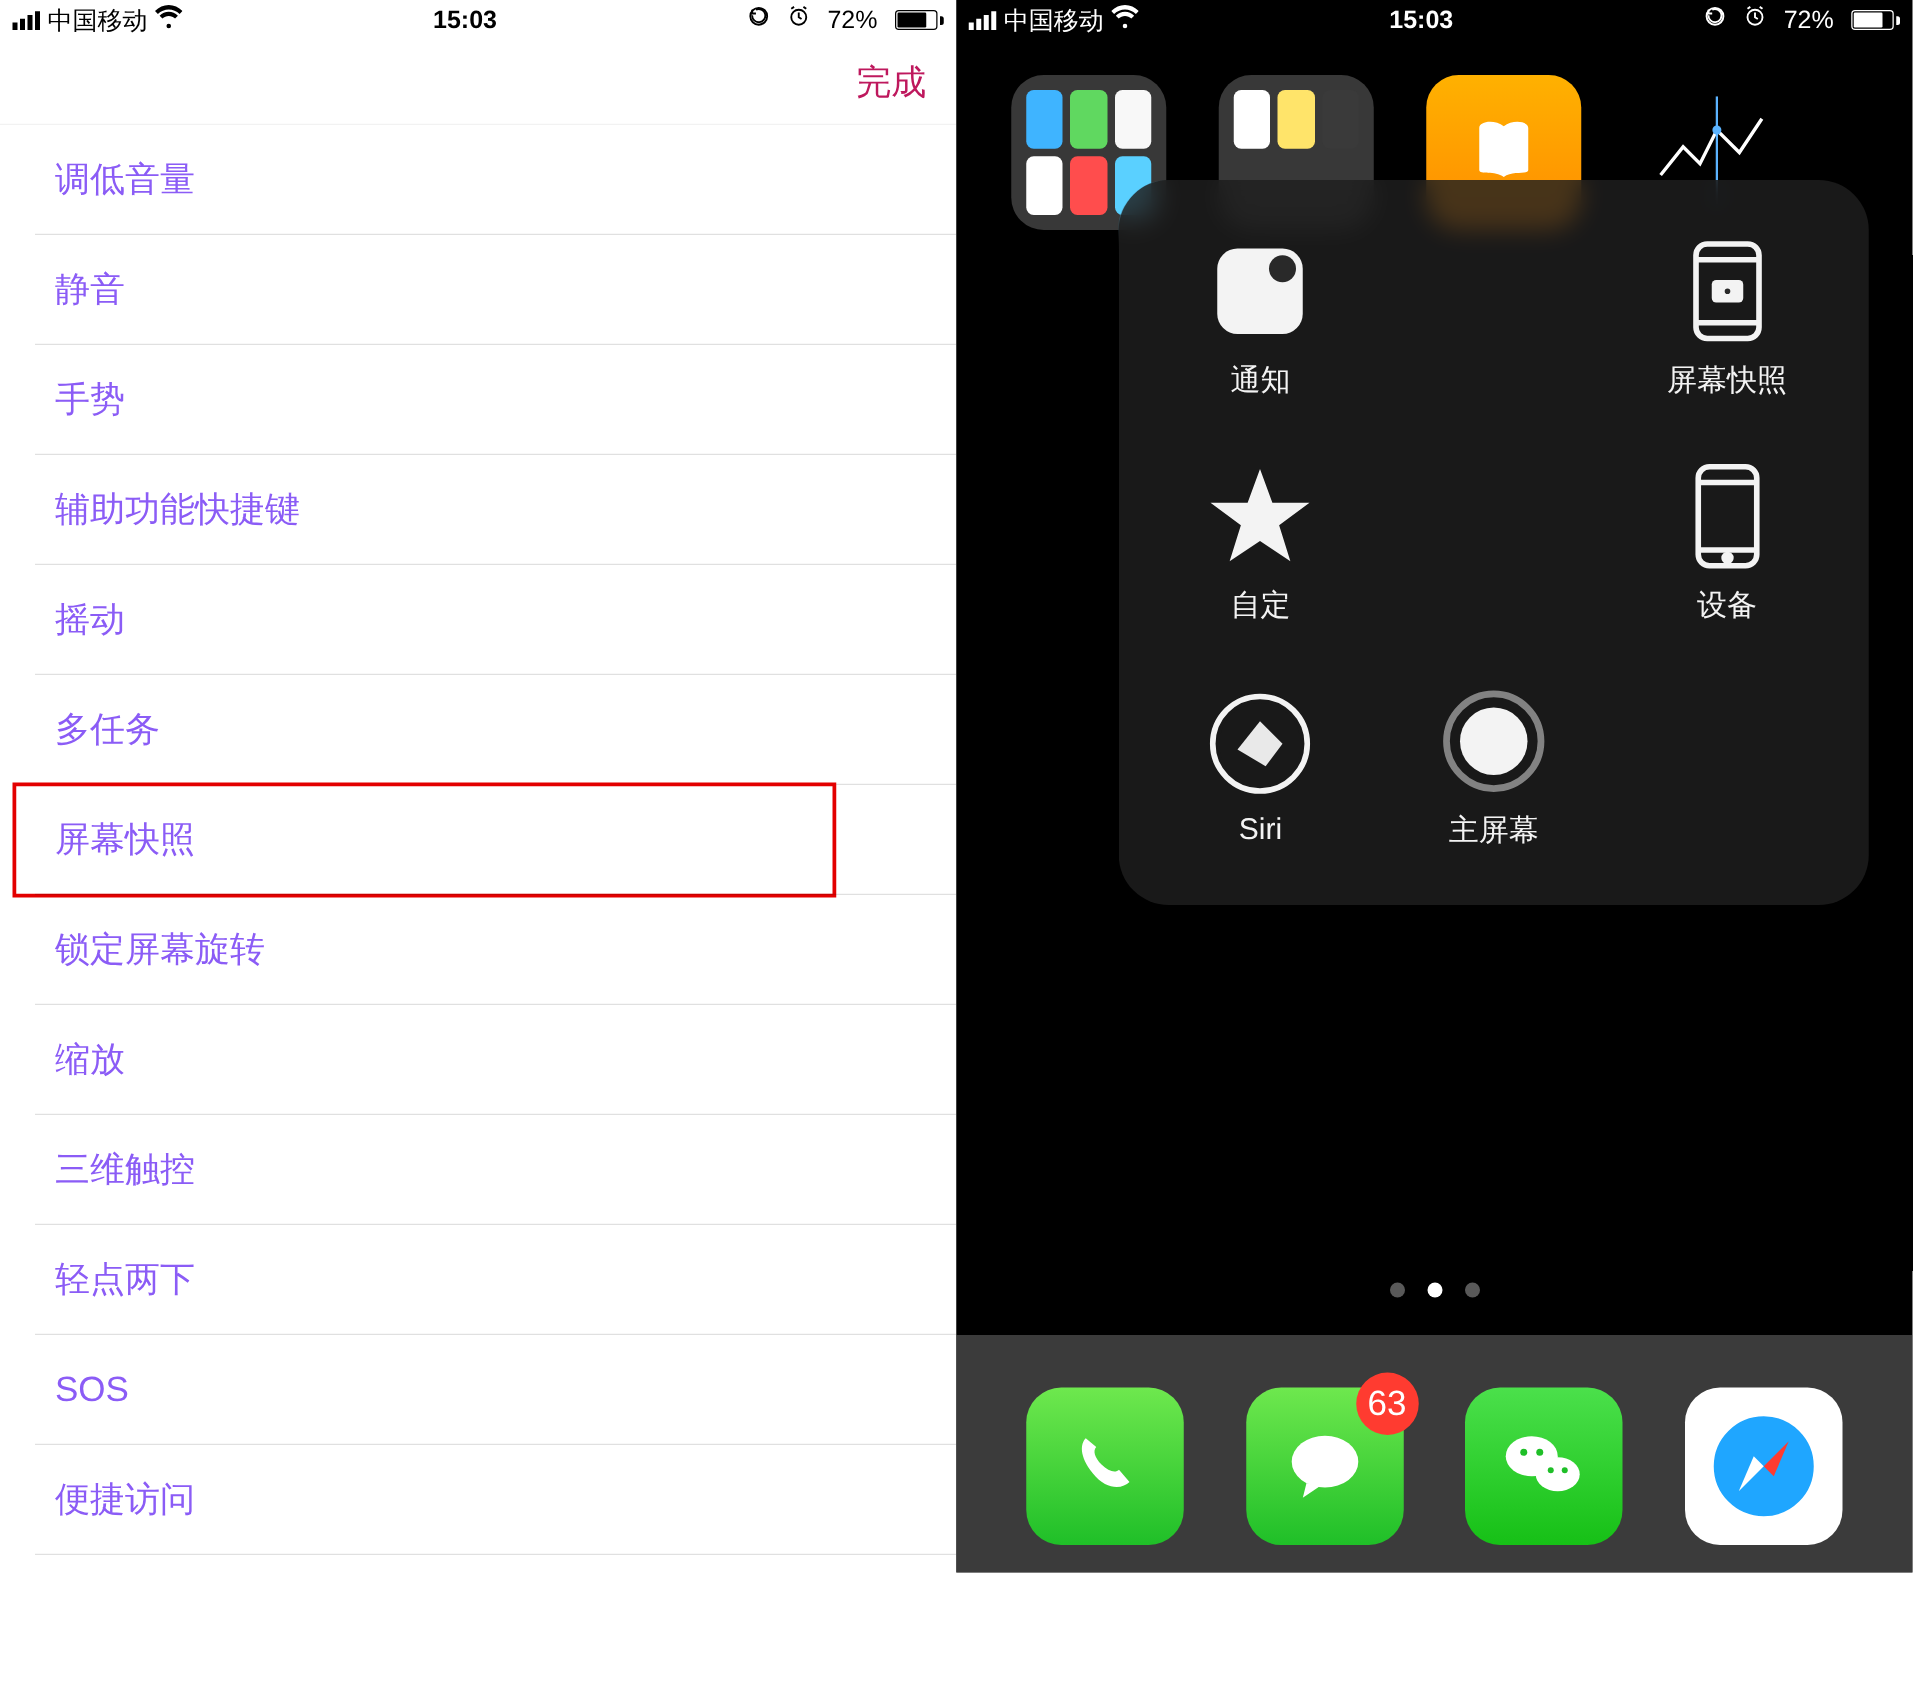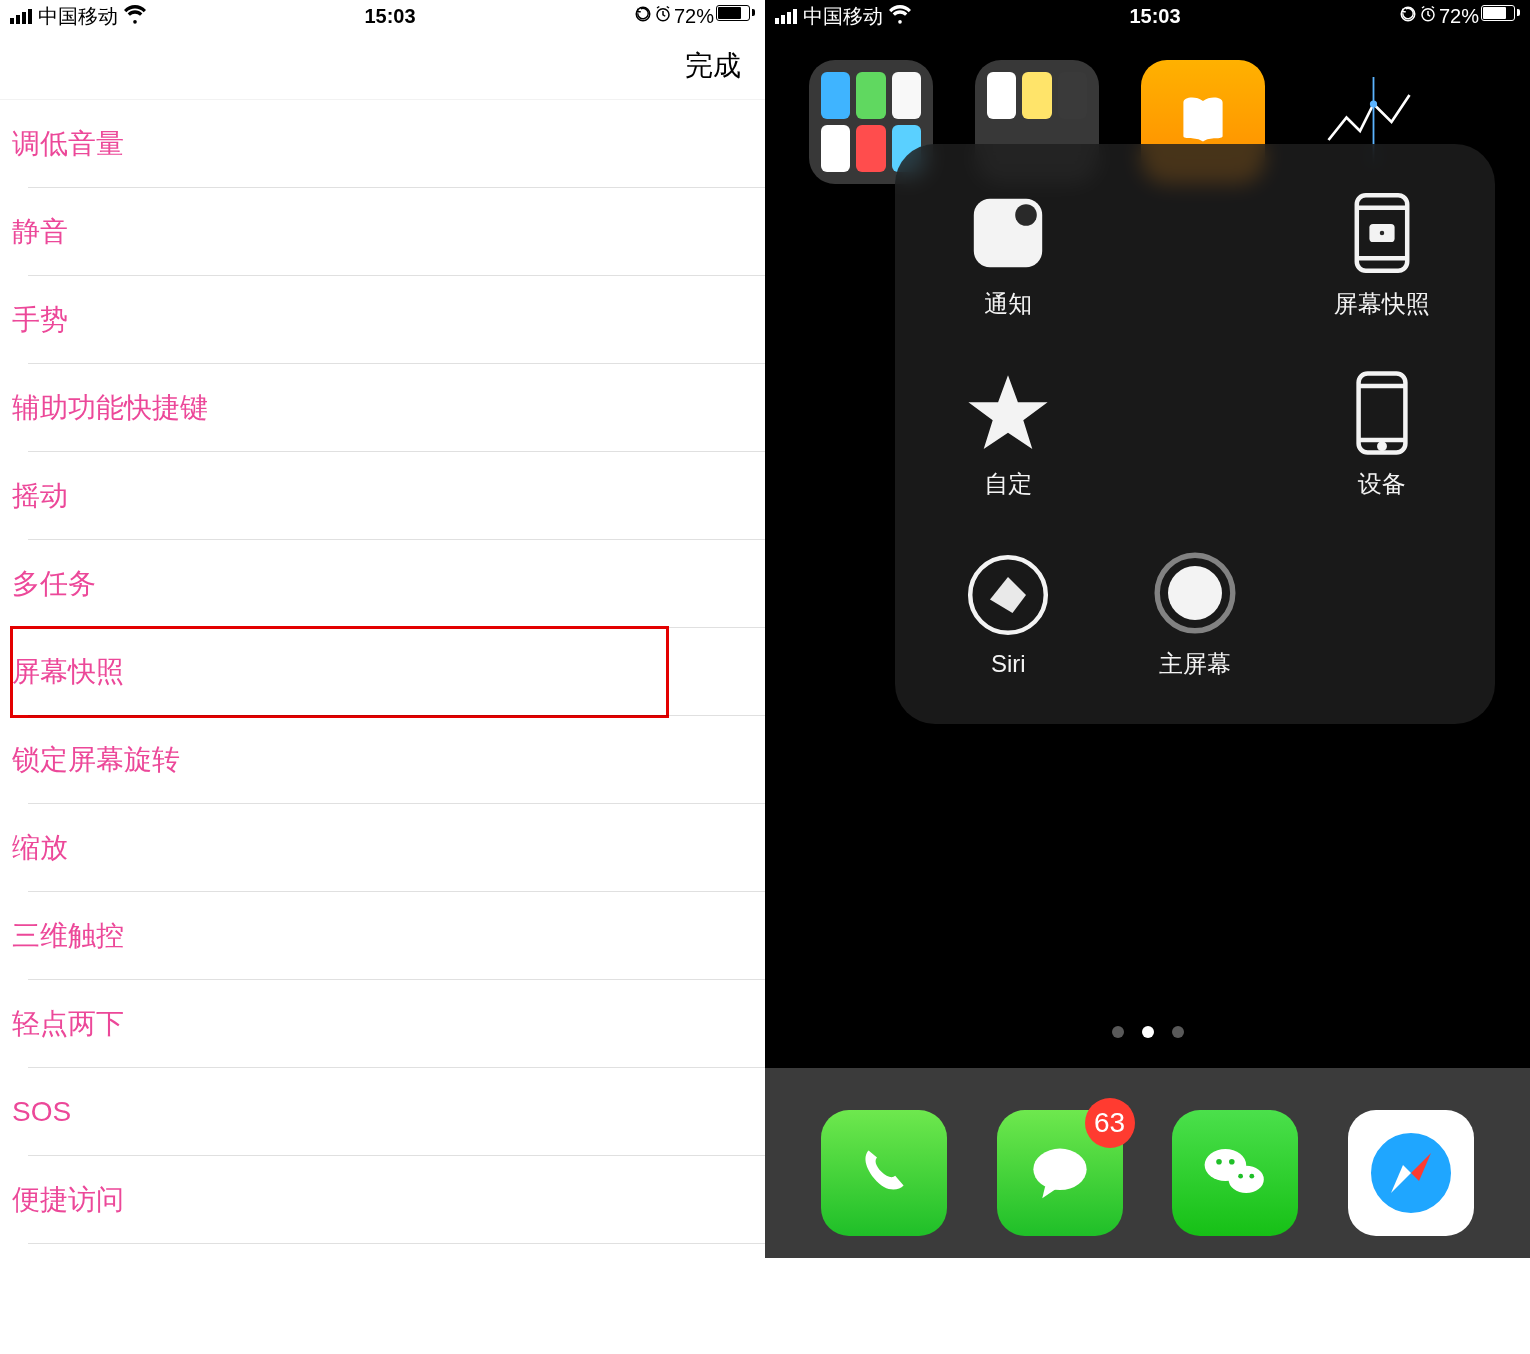--- a/index.html
+++ b/index.html
@@ -23,21 +23,21 @@
 .status-bar {
   height: 32px;
   display: flex;
   align-items: center;
   padding: 0 10px;
   font-size: 20px;
   font-weight: 500;
 }
 .status-left { display: flex; align-items: center; gap: 6px; }
 .status-center { flex: 1; text-align: center; font-weight: 600; }
-.status-right { display: flex; align-items: flex-start; gap: 2px; }
+.status-right { display: flex; align-items: center; gap: 14px; }
 .signal-bars { display: inline-flex; align-items: flex-end; gap: 2px; }
 .signal-bars span { width: 4px; background: #000; display: inline-block; }
 .signal-bars span:nth-child(1){height:6px}
 .signal-bars span:nth-child(2){height:9px}
 .signal-bars span:nth-child(3){height:12px}
 .signal-bars span:nth-child(4){height:15px}
 .wifi-icon svg { width: 22px; height: 22px; }
 .battery-icon { display: inline-flex; align-items: center; }
 .battery-body {
   width: 34px; height: 16px; border: 1.5px solid #000; border-radius: 3px;
@@ -48,36 +48,36 @@
 
 .nav-bar {
   height: 68px;
   display: flex;
   align-items: center;
   justify-content: flex-end;
   padding: 0 24px;
   border-bottom: 1px solid rgba(0,0,0,0.05);
 }
 .done-btn {
-  color: #000000;
+  color: #be185d;
   font-size: 28px;
   font-weight: 400;
   background: none;
   border: none;
   cursor: pointer;
 }
 
 .settings-list { }
 .list-item {
   height: 88px;
   display: flex;
   align-items: center;
-  padding: 0 12px;
+  padding: 0 44px;
   font-size: 28px;
-  color: #ec4899;
+  color: #8b5cf6;
   position: relative;
 }
 .list-item::after {
   content:"";
   position:absolute;
   left:28px; right:0; bottom:0;
   height:1px;
   background: rgba(0,0,0,0.12);
 }
 .list-item.highlighted {

